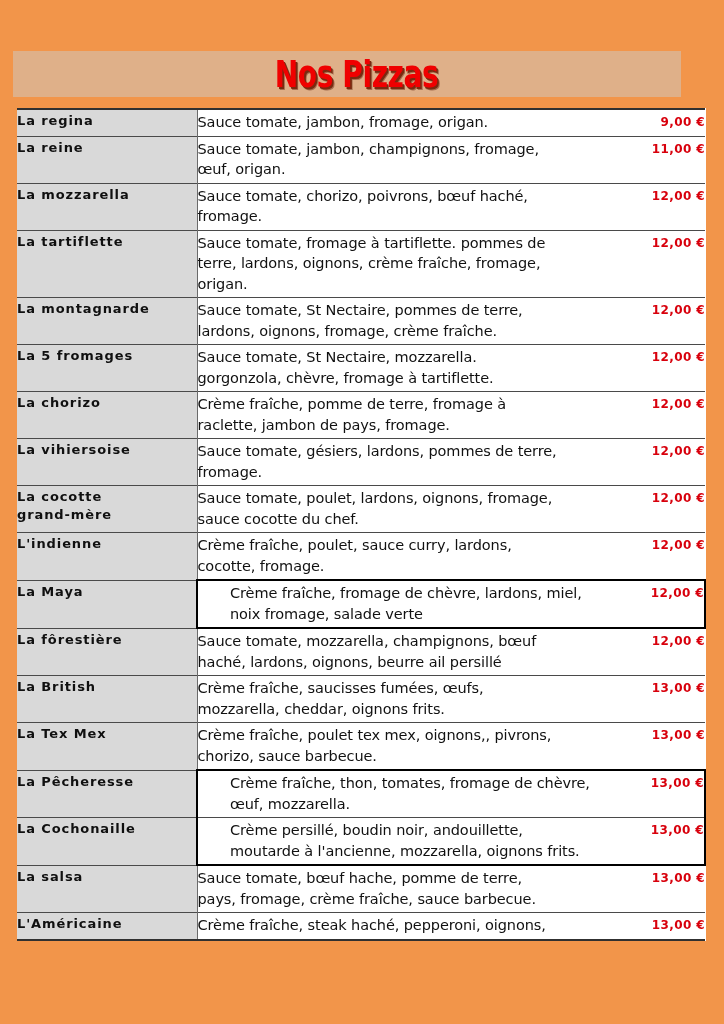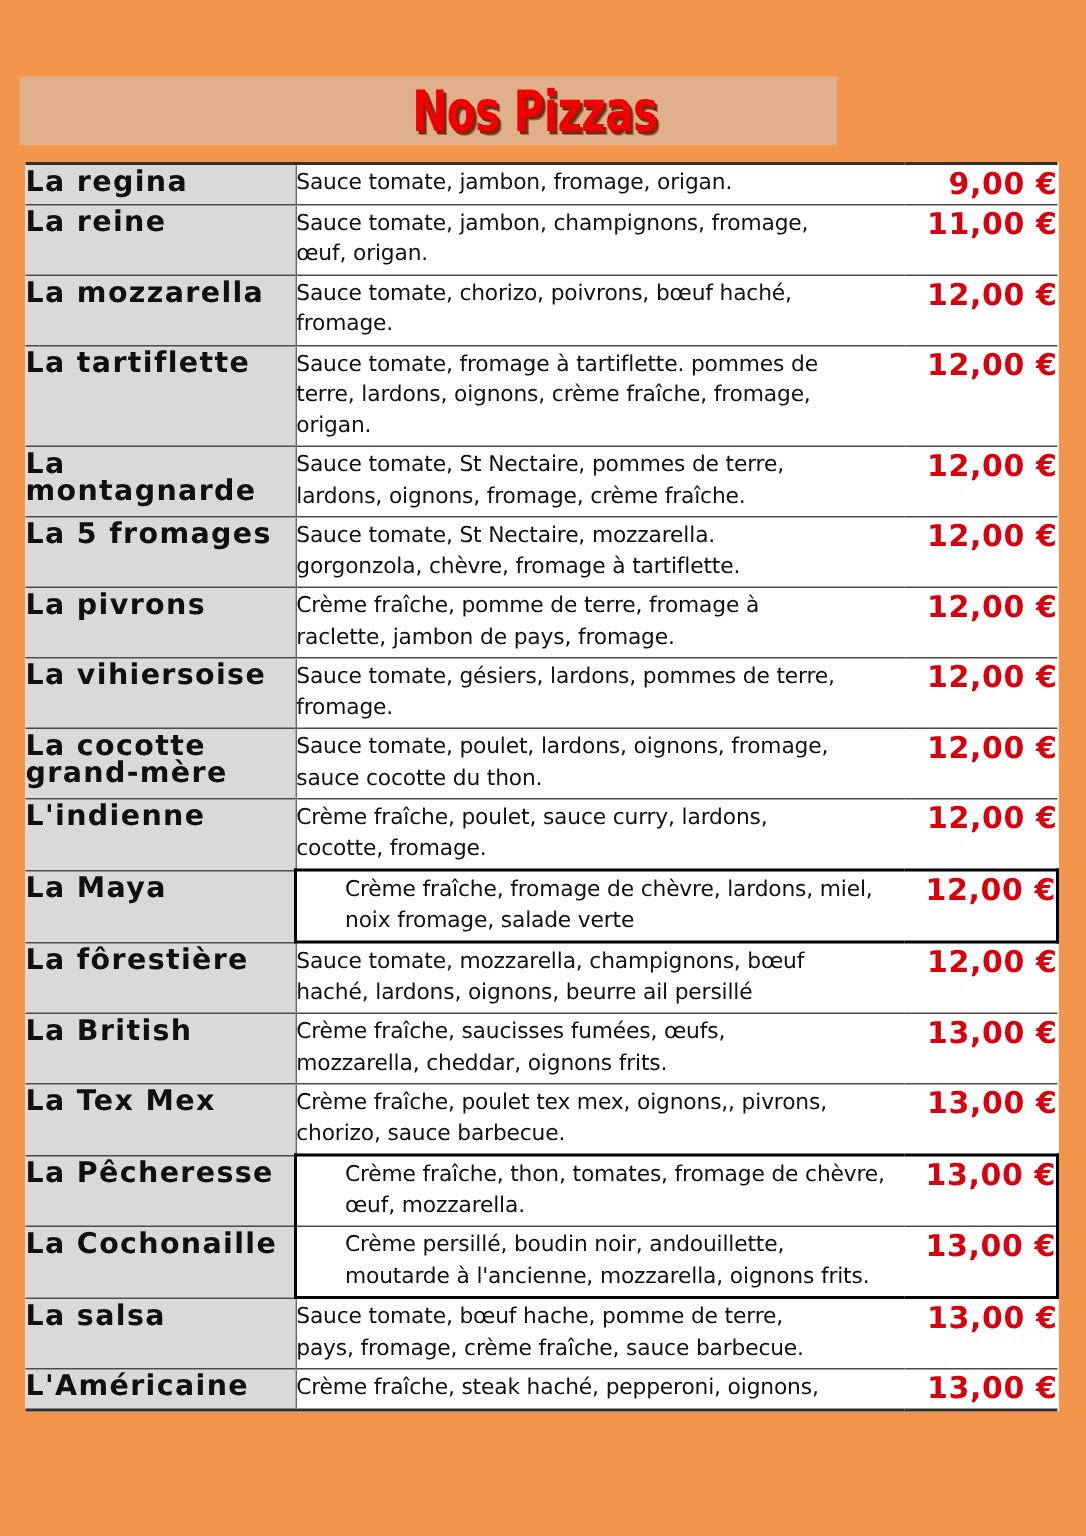--- a/index.html
+++ b/index.html
@@ -20,21 +20,21 @@
     width: 724px;
     height: 1024px;
     box-sizing: border-box;
   }
 
   
   .title-band {
     position: absolute;
     left: 13px;
     top: 51px;
-    width: 545px;
+    width: 668px;
     height: 46px;
     background: #dfb089;
   }
   .title-text {
     position: absolute;
     left: 0;
     top: 0;
     width: 687px;
     height: 46px;
     line-height: 46px;
@@ -78,41 +78,41 @@
     vertical-align: top;
     border-top: 1px solid #4a4a4a;
     padding: 2px 0 3px 0;
   }
   table.menu tr:first-child td { border-top: 2px solid #303030; }
   table.menu tr:last-child  td { border-bottom: 2px solid #303030; }
 
   td.name {
     background: #d9d9d9;
     font-family: "DejaVu Sans", sans-serif;
-    font-size: 19px;
+    font-size: 13px;
     font-weight: bold;
     color: #101010;
     letter-spacing: 0.9px;
     padding-left: 9px;
     padding-right: 4px;
     line-height: 18px;
     border-right: 1px solid #6a6a6a;
   }
   td.desc {
     font-family: "DejaVu Sans", sans-serif;
     font-size: 14.5px;
     color: #111111;
     line-height: 20.5px;
     padding-left: 8px;
     padding-right: 6px;
     letter-spacing: -0.1px;
   }
   td.price {
     font-family: "DejaVu Sans", sans-serif;
-    font-size: 20px;
+    font-size: 12px;
     font-weight: bold;
     color: #d8000c;
     text-align: right;
     padding-right: 16px;
     line-height: 20.5px;
     letter-spacing: 0.4px;
     white-space: nowrap;
   }
 
   
@@ -195,21 +195,21 @@
               <span class="desc-line">La 5 fromages</span>
             </td>
             <td class="desc">
               <span class="desc-line">Sauce tomate, St Nectaire, mozzarella.</span>
               <span class="desc-line">gorgonzola, chèvre, fromage à tartiflette.</span>
             </td>
             <td class="price">12,00 €</td>
           </tr>
           <tr>
             <td class="name">
-              <span class="desc-line">La pivrons</span>
+              <span class="desc-line">La chorizo</span>
             </td>
             <td class="desc">
               <span class="desc-line">Crème fraîche, pomme de terre, fromage à</span>
               <span class="desc-line">raclette, jambon de pays, fromage.</span>
             </td>
             <td class="price">12,00 €</td>
           </tr>
           <tr>
             <td class="name">
               <span class="desc-line">La vihiersoise</span>
@@ -220,21 +220,21 @@
             </td>
             <td class="price">12,00 €</td>
           </tr>
           <tr>
             <td class="name">
               <span class="desc-line">La cocotte</span>
               <span class="desc-line">grand-mère</span>
             </td>
             <td class="desc">
               <span class="desc-line">Sauce tomate, poulet, lardons, oignons, fromage,</span>
-              <span class="desc-line">sauce cocotte du thon.</span>
+              <span class="desc-line">sauce cocotte du chef.</span>
             </td>
             <td class="price">12,00 €</td>
           </tr>
           <tr>
             <td class="name">
               <span class="desc-line">L'indienne</span>
             </td>
             <td class="desc">
               <span class="desc-line">Crème fraîche, poulet, sauce curry, lardons,</span>
               <span class="desc-line">cocotte, fromage.</span>

